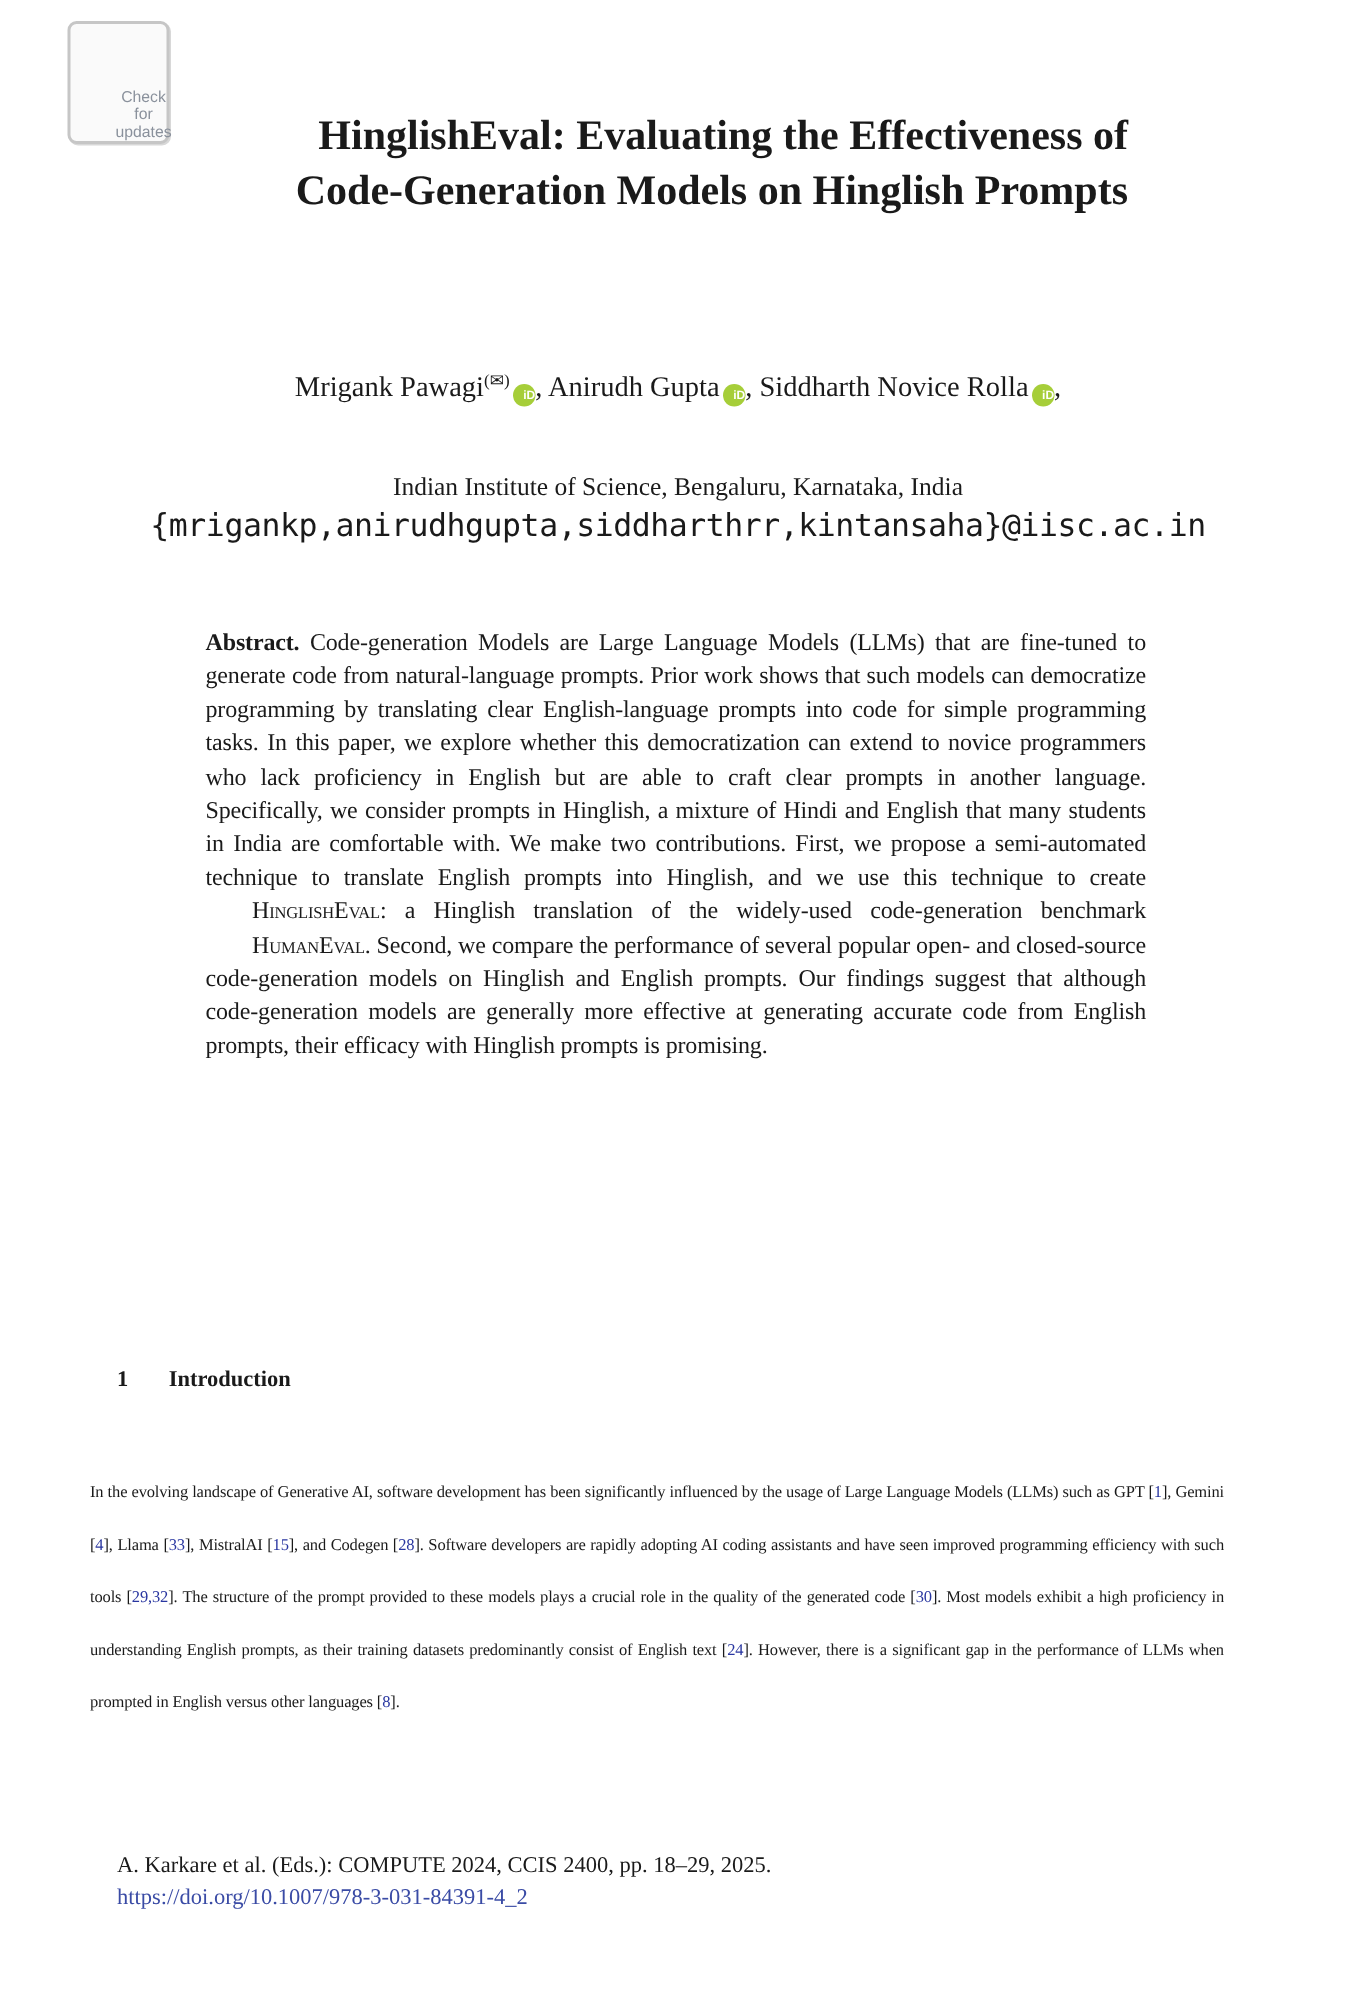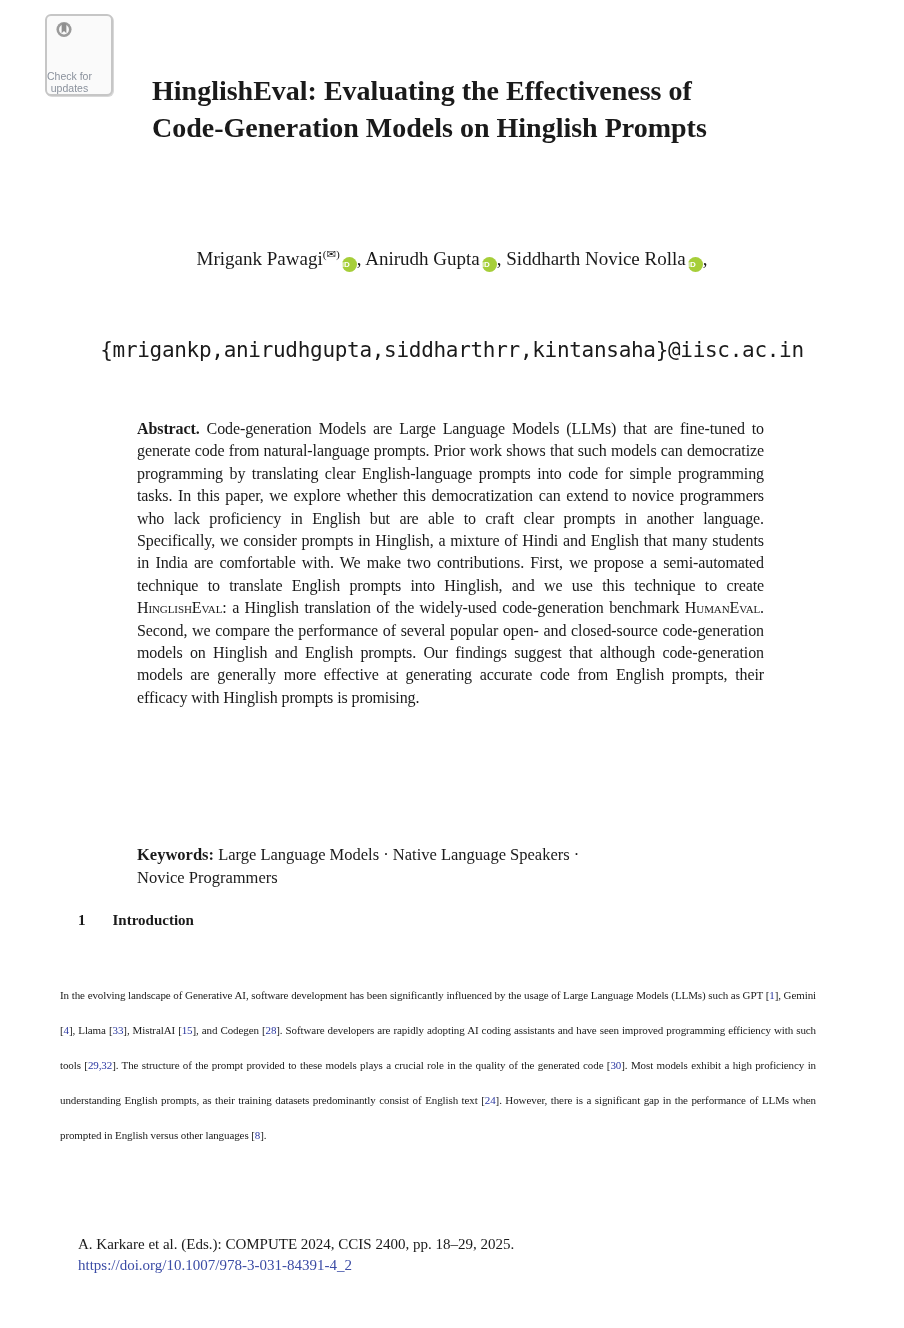--- a/index.html
+++ b/index.html
@@ -9,50 +9,50 @@
     background:#ffffff;
     font-family:"Liberation Serif","DejaVu Serif",serif;
     color:#1a1a1a;
     overflow:hidden;
   }
   
   .badge{
     position:absolute;left:45px;top:14px;width:64px;height:78px;
     background:#fafafa;border:2px solid #c6c6c6;border-radius:6px;
     box-shadow:1px 1px 0 #d8d8d8;
-    display:flex;flex-direction:column;align-items:flex-start;
+    display:flex;flex-direction:row;align-items:flex-end;
     cursor:pointer;
     gap:30px;
   }
   .badge svg{margin-top:5px;}
   .badge-text{
     font-family:"Liberation Sans",sans-serif;
     font-size:10.5px;line-height:11.5px;color:#8a919c;
     text-align:center;margin-top:3px;
   }
   
   .title{
     position:absolute;top:72px;left:0;right:0;margin:0 auto;
     max-width:600px;
     font-size:28px;line-height:37px;font-weight:bold;
-    text-align:left;
+    text-align:right;
   }
   
   .authors{
     position:absolute;left:0;right:0;text-align:center;
     font-size:19px;line-height:27px;
   }
   .authors-1{top:241px;}
   .authors-2{top:268px;}
   .rt-sup{vertical-align:super;font-size:0.60em;letter-spacing:0;}
   .rt-orcid{
     display:inline-block;width:15px;height:15px;border-radius:50%;
     background:var(--orcid-green,#a6ce39);color:#fff;
     font:bold 8px/15px "Liberation Sans",sans-serif;
-    text-align:left;vertical-align:-2px;margin-left:2px;
+    text-align:right;vertical-align:-2px;margin-left:2px;
     cursor:pointer;
   }
   
   .affiliation{
     position:absolute;top:315px;left:0;right:0;text-align:center;
     font-size:17px;
   }
   .email{
     position:absolute;top:338px;left:0;right:0;text-align:center;
     font-family:"DejaVu Sans Mono","Liberation Mono",monospace;
@@ -63,21 +63,21 @@
     position:absolute;top:418px;left:137px;width:627px;margin:0;
     font-size:16px;line-height:22.4px;text-align:justify;
     letter-spacing:-0.1px;
   }
   .keywords{
     position:absolute;top:843px;left:137px;width:627px;margin:0;
     font-size:16.5px;line-height:23px;white-space:pre-wrap;
   }
   .rt-bold{font-weight:bold;}
   .rt-italic{}
-  .rt-smallcaps{font-variant:small-caps;}
+  .rt-smallcaps{font-variant:small-caps;margin-left:31px;}
   .rt-cite{color:var(--citation,#2936a0);cursor:pointer;}
   
   .section-heading{
     position:absolute;top:912px;left:78px;margin:0;
     font-size:15px;font-weight:bold;
   }
   .sec-num{margin-right:27px;}
   
   .intro{
     position:absolute;top:978px;left:60px;width:756px;margin:0;
@@ -105,26 +105,25 @@
     <div class="badge-text">
       <div>Check for</div>
       <div>updates</div>
     </div>
   </div>
 
   <h1 class="title">HinglishEval: Evaluating the Effectiveness of Code-Generation Models on Hinglish Prompts</h1>
 
   <div class="authors authors-1"><span>Mrigank Pawagi</span><span class="rt-sup">(✉)</span><span class="rt-orcid">iD</span><span>, </span><span>Anirudh Gupta</span><span class="rt-orcid">iD</span><span>, </span><span>Siddharth Novice Rolla</span><span class="rt-orcid">iD</span><span>,</span></div>
 
+  <div class="affiliation">Indian Institute of Science, Bengaluru, Karnataka, India</div>
   <div class="email">{mrigankp,anirudhgupta,siddharthrr,kintansaha}@iisc.ac.in</div>
 
   <p class="abstract"><span class="rt-bold">Abstract.</span><span>  Code-generation Models are Large Language Models (LLMs) that are fine-tuned to generate code from natural-language prompts. Prior work shows that such models can democratize programming by translating clear English-language prompts into code for simple programming tasks. In this paper, we explore whether this democratization can extend to novice programmers who lack proficiency in English but are able to craft clear prompts in another language. Specifically, we consider prompts in </span><span class="rt-italic">Hinglish</span><span>, a mixture of Hindi and English that many students in India are comfortable with. We make two contributions. First, we propose a semi-automated technique to translate English prompts into Hinglish, and we use this technique to create </span><span class="rt-smallcaps">HinglishEval</span><span>: a Hinglish translation of the widely-used code-generation benchmark </span><span class="rt-smallcaps">HumanEval</span><span>. Second, we compare the performance of several popular open- and closed-source code-generation models on Hinglish and English prompts. Our findings suggest that although code-generation models are generally more effective at generating accurate code from English prompts, their efficacy with Hinglish prompts is promising.</span></p>
 
-  <p class="keywords"><span class="rt-bold">Keywords:</span><span> Large Language Models · Native Language Speakers ·
-</span><span>Novice Programmers</span></p>
 
   <h2 class="section-heading">
     <span class="sec-num">1</span><span>Introduction</span>
   </h2>
 
   <p class="intro"><span>In the evolving landscape of Generative AI, software development has been significantly influenced by the usage of Large Language Models (LLMs) such as GPT [</span><span class="rt-cite">1</span><span>], Gemini [</span><span class="rt-cite">4</span><span>], Llama [</span><span class="rt-cite">33</span><span>], MistralAI [</span><span class="rt-cite">15</span><span>], and Codegen [</span><span class="rt-cite">28</span><span>]. Software developers are rapidly adopting AI coding assistants and have seen improved programming efficiency with such tools [</span><span class="rt-cite">29,32</span><span>]. The structure of the prompt provided to these models plays a crucial role in the quality of the generated code [</span><span class="rt-cite">30</span><span>]. Most models exhibit a high proficiency in understanding English prompts, as their training datasets predominantly consist of English text [</span><span class="rt-cite">24</span><span>]. However, there is a significant gap in the performance of LLMs when prompted in English versus other languages [</span><span class="rt-cite">8</span><span>].</span></p>
 
   <div class="footer">
     <div>A. Karkare et al. (Eds.): COMPUTE 2024, CCIS 2400, pp. 18–29, 2025.</div>
     <a class="doi">https://doi.org/10.1007/978-3-031-84391-4_2</a>

